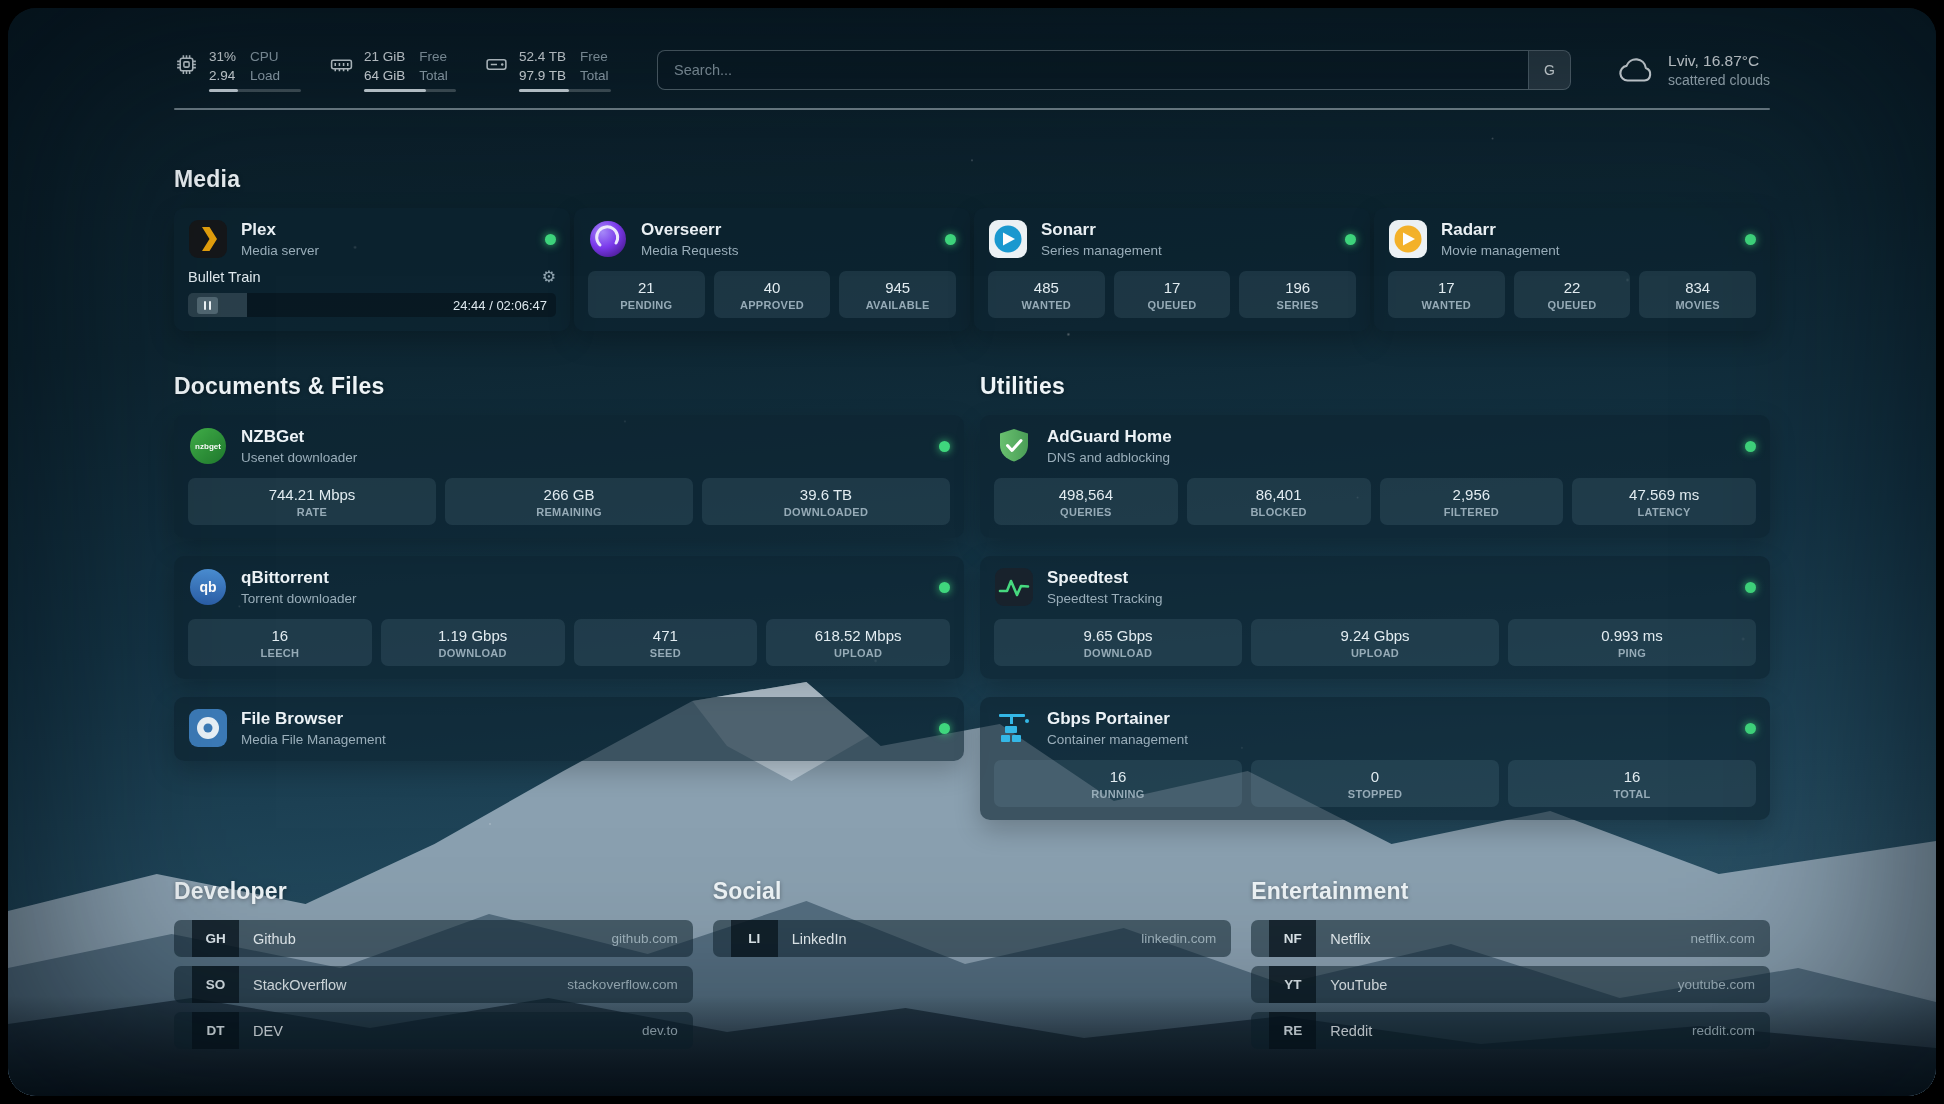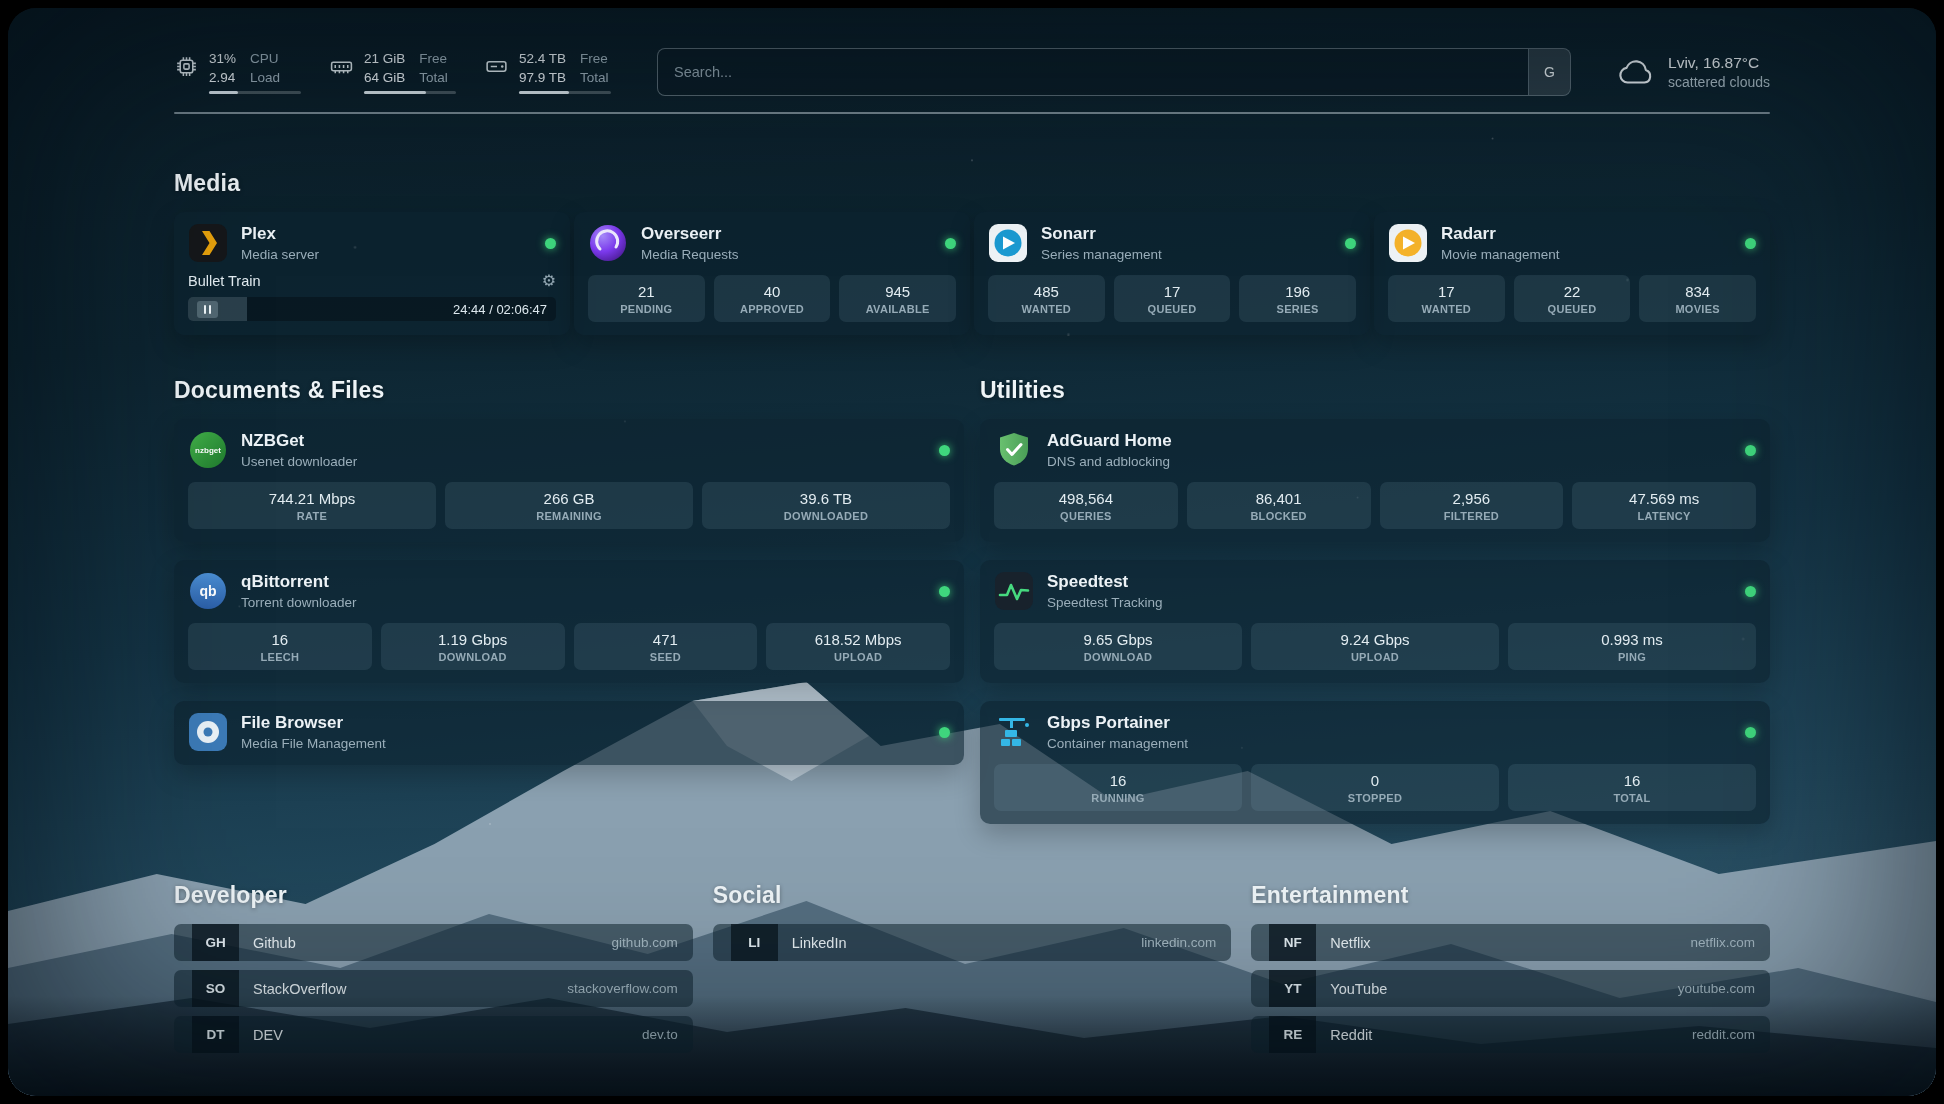--- a/index.html
+++ b/index.html
@@ -46,21 +46,21 @@
   .hicon { margin-top: 4px; } .hicon svg { width: 25px; height: 25px; display: block; }
   .hbody { display: flex; flex-direction: column; min-width: 92px; }
   .hrow { display: flex; gap: 14px; }
   .hcol { display: flex; flex-direction: column; gap: 1px; }
   .hval { font-size: 13.5px; color: #e9f1f5; line-height: 1.3; white-space: nowrap; }
   .dim .hlab { color: #9cb0bb; }
   .hlab { font-size: 13.5px; line-height: 1.3; white-space: nowrap; }
   .hbar { height: 3px; border-radius: 2px; background: rgba(236,245,249,.25); margin-top: 5px; width: 100%; }
   .hfill { height: 100%; border-radius: 2px; background: #d6e2e9; }
 
-  .search { flex: 1; margin: 0 46px; height: 48px; background: rgba(9,26,35,.5);
+  .search { flex: 1; margin: 0 46px; height: 40px; background: rgba(9,26,35,.5);
     border: 1px solid rgba(201,221,231,.4); border-radius: 8px; display: flex; align-items: center; overflow: hidden; }
   .search input { flex: 1; height: 100%; background: transparent; border: 0; outline: 0;
     padding: 0 16px; color: #e6eef2; font-size: 14.5px; font-family: inherit; }
   .search input::placeholder { color: #8fa2ad; }
   .gkey { width: 42px; align-self: stretch; background: rgba(206,226,236,.16); display: flex;
     align-items: center; justify-content: center; color: #e6eef2; font-size: 14px;
     border-left: 1px solid rgba(201,221,231,.25); cursor: pointer; }
 
   .weather { display: flex; align-items: center; gap: 13px; }
   .w-icon svg { width: 38px; height: 30px; display: block; }

